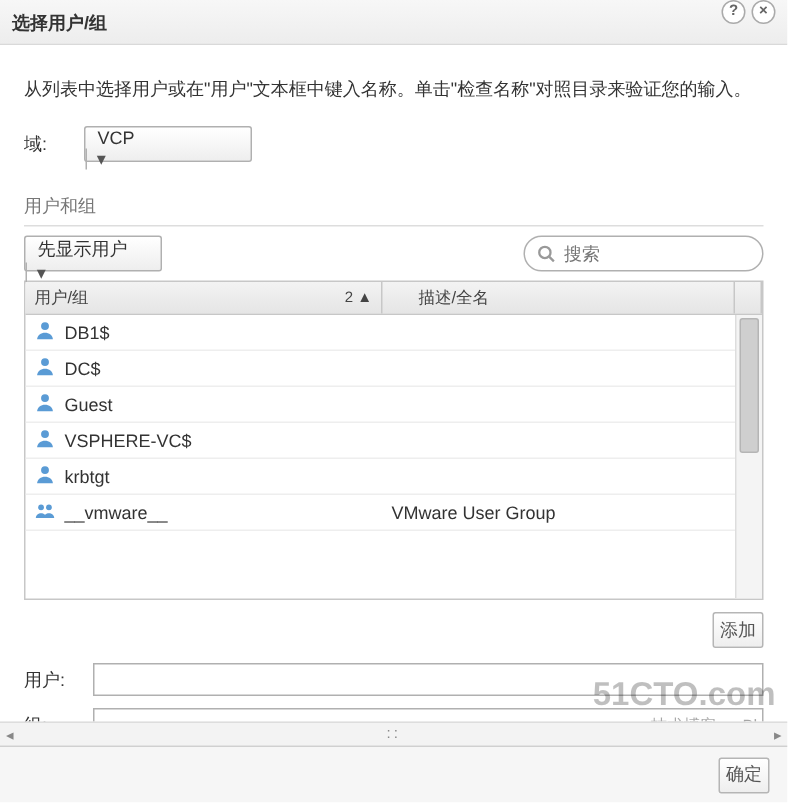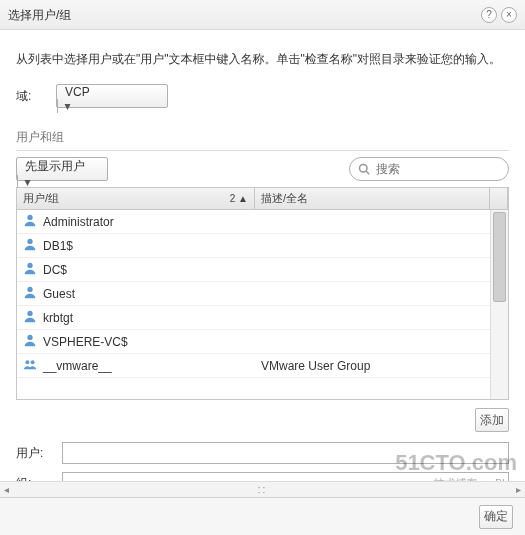--- a/index.html
+++ b/index.html
@@ -12,24 +12,23 @@
     width: 525px;
     height: 535px;
     position: relative;
   }
   .titlebar {
     height: 30px;
     line-height: 30px;
     background: linear-gradient(#f7f7f7, #ededed);
     border-bottom: 1px solid #d9d9d9;
     padding: 0 8px;
-    font-weight: normal;
+    font-weight: bold;
     display: flex;
     justify-content: space-between;
-    align-items: center;
   }
   .titlebar .right {
     display: flex;
     gap: 4px;
   }
   .circle-btn {
     width: 16px; height: 16px;
     border: 1px solid #aaa;
     border-radius: 8px;
     display: flex; align-items: center; justify-content: center;
@@ -109,21 +108,21 @@
     font-size: 11px;
     color: #444;
   }
   .grid-header .col {
     padding: 0 6px;
     display: flex;
     align-items: center;
     border-right: 1px solid #c7c7c7;
   }
   .col-user { flex: 0 0 238px; display: flex; justify-content: space-between;}
-  .col-desc { flex: 1; }
+  .col-desc { flex: 1; margin-left: 18px; }
   .col-scroll { flex: 0 0 18px; border-right: none; }
   .grid-body {
     flex: 1;
     overflow: hidden;
     position: relative;
     display: flex;
   }
   .rows { flex: 1; }
   .scrollbar { width: 18px; border-left: 1px solid #ddd; background: #f4f4f4; position: relative;}
   .scrollbar .thumb {
@@ -245,30 +244,20 @@
       <div class="col col-scroll"></div>
     </div>
     <div class="grid-body">
       <div class="rows" id="grid-rows">
           <div class="grid-row">
             <div class="c1">
               <span><svg class="user-icon" viewBox="0 0 16 16">
                   <circle cx="8" cy="5" r="3" fill="#5a9bd5"></circle>
                   <path d="M2 15c0-3 3-5 6-5s6 2 6 5" fill="#5a9bd5"></path>
                 </svg></span>
-              <span>Administrator</span>
-            </div>
-            <div class="c2"></div>
-          </div>
-          <div class="grid-row">
-            <div class="c1">
-              <span><svg class="user-icon" viewBox="0 0 16 16">
-                  <circle cx="8" cy="5" r="3" fill="#5a9bd5"></circle>
-                  <path d="M2 15c0-3 3-5 6-5s6 2 6 5" fill="#5a9bd5"></path>
-                </svg></span>
               <span>DB1$</span>
             </div>
             <div class="c2"></div>
           </div>
           <div class="grid-row">
             <div class="c1">
               <span><svg class="user-icon" viewBox="0 0 16 16">
                   <circle cx="8" cy="5" r="3" fill="#5a9bd5"></circle>
                   <path d="M2 15c0-3 3-5 6-5s6 2 6 5" fill="#5a9bd5"></path>
                 </svg></span>
@@ -285,31 +274,31 @@
               <span>Guest</span>
             </div>
             <div class="c2"></div>
           </div>
           <div class="grid-row">
             <div class="c1">
               <span><svg class="user-icon" viewBox="0 0 16 16">
                   <circle cx="8" cy="5" r="3" fill="#5a9bd5"></circle>
                   <path d="M2 15c0-3 3-5 6-5s6 2 6 5" fill="#5a9bd5"></path>
                 </svg></span>
+              <span>VSPHERE-VC$</span>
+            </div>
+            <div class="c2"></div>
+          </div>
+          <div class="grid-row">
+            <div class="c1">
+              <span><svg class="user-icon" viewBox="0 0 16 16">
+                  <circle cx="8" cy="5" r="3" fill="#5a9bd5"></circle>
+                  <path d="M2 15c0-3 3-5 6-5s6 2 6 5" fill="#5a9bd5"></path>
+                </svg></span>
               <span>krbtgt</span>
-            </div>
-            <div class="c2"></div>
-          </div>
-          <div class="grid-row">
-            <div class="c1">
-              <span><svg class="user-icon" viewBox="0 0 16 16">
-                  <circle cx="8" cy="5" r="3" fill="#5a9bd5"></circle>
-                  <path d="M2 15c0-3 3-5 6-5s6 2 6 5" fill="#5a9bd5"></path>
-                </svg></span>
-              <span>VSPHERE-VC$</span>
             </div>
             <div class="c2"></div>
           </div>
           <div class="grid-row">
             <div class="c1">
               <span><svg class="group-icon" viewBox="0 0 16 16">
                   <circle cx="5" cy="6" r="2.2" fill="#5a9bd5"></circle>
                   <circle cx="11" cy="6" r="2.2" fill="#5a9bd5"></circle>
                   <path d="M1 14c0-2 2-3.5 4-3.5s4 1.5 4 3.5" fill="#5a9bd5"></path>
                   <path d="M7 14c0-2 2-3.5 4-3.5s4 1.5 4 3.5" fill="#5a9bd5"></path>

